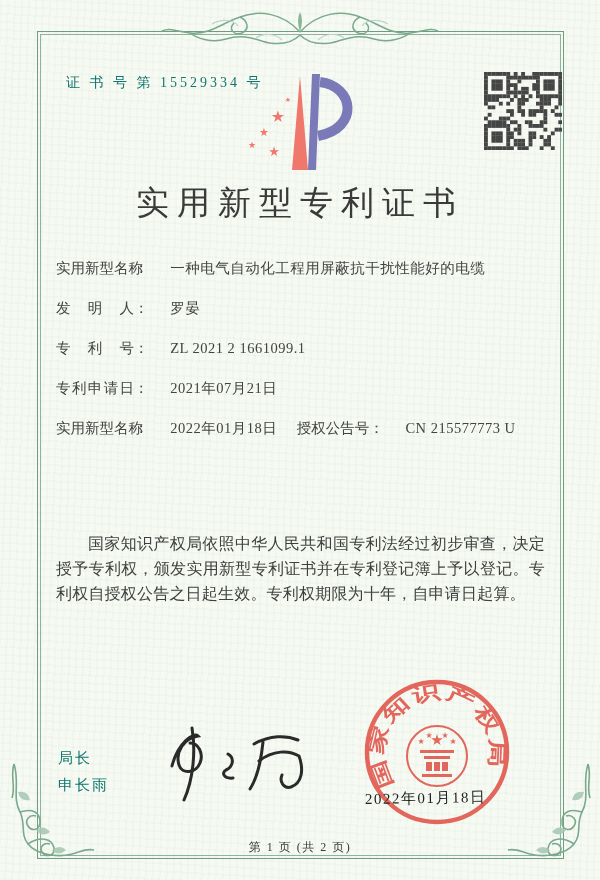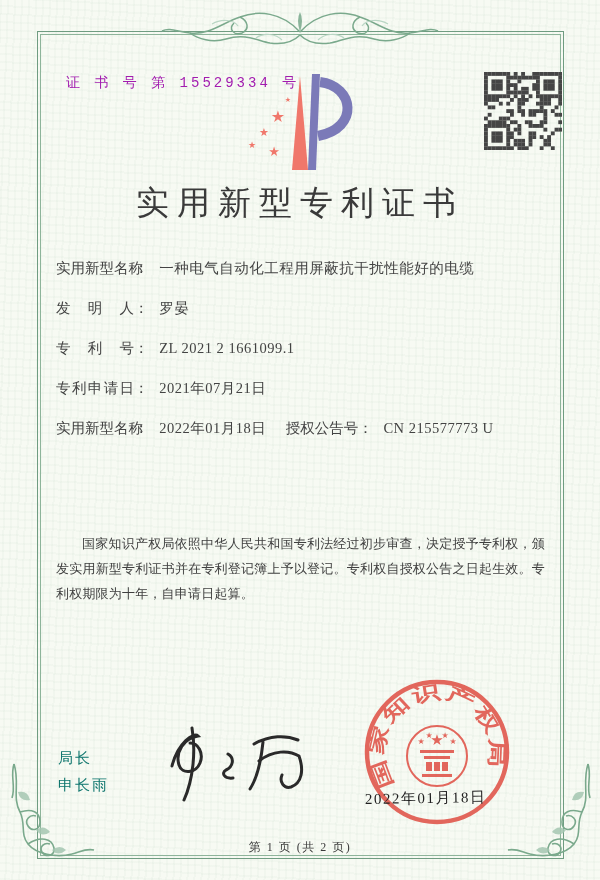--- a/index.html
+++ b/index.html
@@ -16,37 +16,37 @@
   
   .frame{
     position:absolute;left:37px;top:31px;right:36px;bottom:21px;
     border:1.5px solid #6f9c81;pointer-events:none;
   }
   .frame::before{
     content:"";position:absolute;left:2px;top:2px;right:2px;bottom:2px;
     border:1px solid #8db49a;
   }
   .cert-no{
-    left:66px;top:74px;font-size:14px;letter-spacing:3px;color:#a21caf;font-family:Liberation Mono, monospace;
+    left:66px;top:74px;font-size:14px;letter-spacing:3px;color:#0f766e;
   }
   .title{
     left:0;top:181px;width:100%;text-align:center;
     font-size:33px;letter-spacing:8px;color:#3a3a3a;font-weight:500;
   }
   .fields{left:56px;top:258px;width:490px;font-size:14.5px;color:#434343;}
   .frow{height:40px;line-height:21px;white-space:nowrap;}
   .flabel{
     display:inline-block;width:78px;text-align:justify;text-align-last:justify;
     vertical-align:top;
   }
   .fcolon{display:inline-block;vertical-align:top;}
-  .fvalue{display:inline-block;margin-left:7px;vertical-align:top;letter-spacing:0.5px;}
+  .fvalue{display:inline-block;margin-left:18px;vertical-align:top;letter-spacing:0.5px;}
   .fvalue2label{display:inline-block;margin-left:16px;vertical-align:top;}
   .paras{
-    left:56px;top:531px;width:489px;font-size:13px;line-height:25px;
+    left:56px;top:531px;width:489px;font-size:16px;line-height:25px;
     color:#3f3f3f;text-align:justify;letter-spacing:0.2px;
   }
   .paras p{margin:0;text-indent:2em;}
   .sig-block{left:58px;top:745px;font-size:15px;color:#0f766e;line-height:27px;letter-spacing:2px;}
   .signature-svg{left:158px;top:722px;}
   .seal-wrap{left:361px;top:676px;width:152px;height:152px;opacity:0.88;}
   .seal-date{
     left:365px;top:789px;font-size:15px;color:#1f1f1f;letter-spacing:1.5px;
     transform:rotate(-1deg);font-weight:500;
   }

